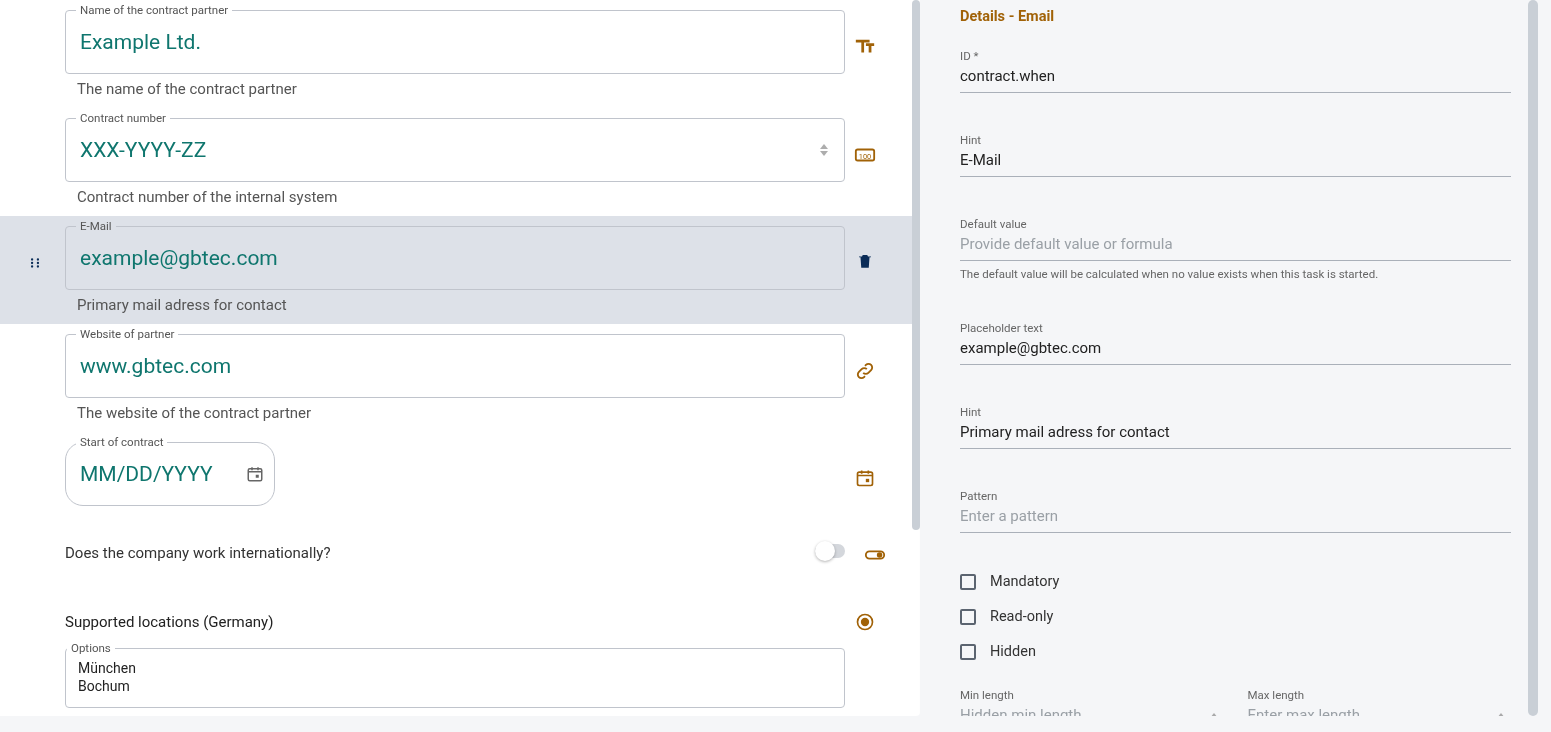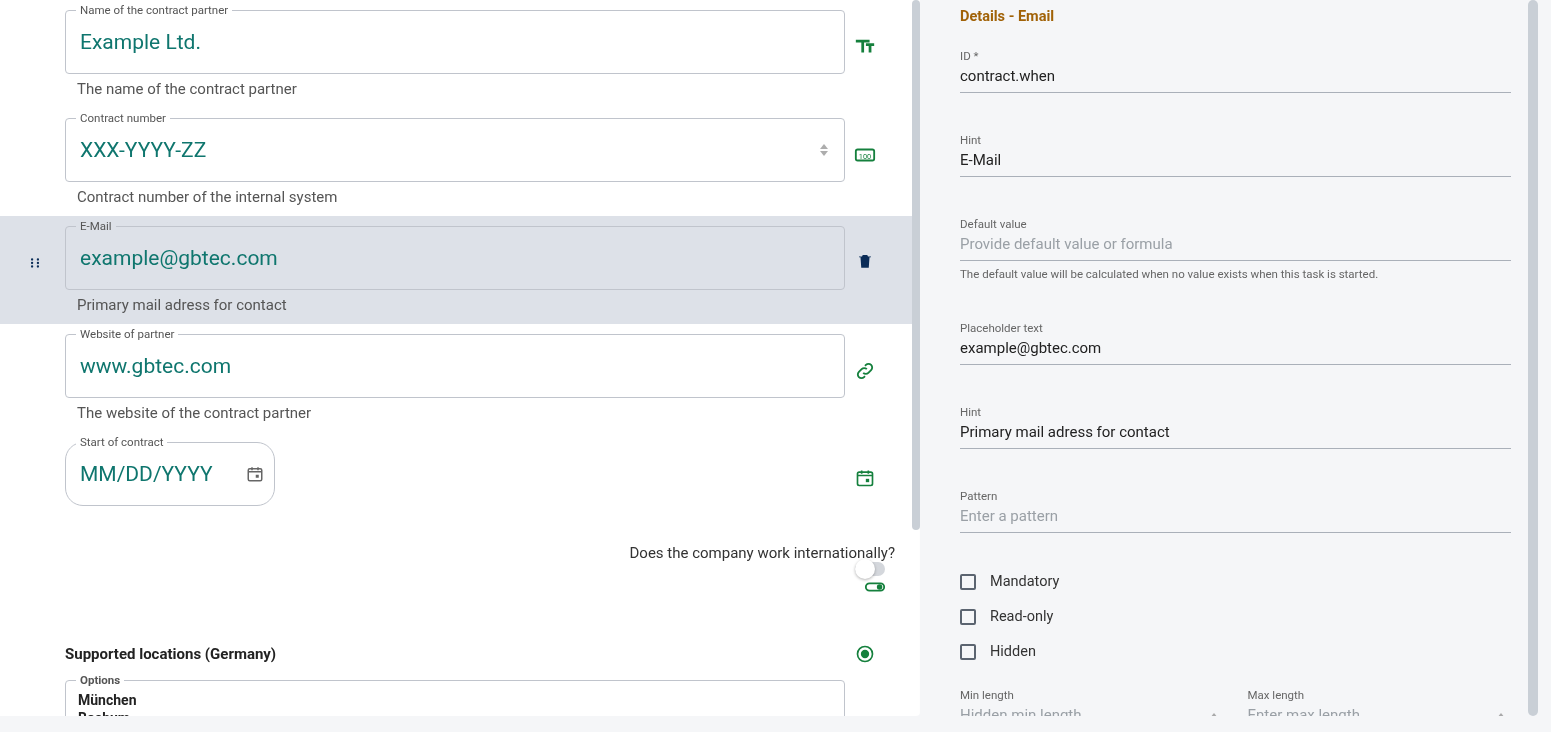--- a/index.html
+++ b/index.html
@@ -82,21 +82,21 @@
   .field-body {
     flex: 1;
     max-width: 780px;
   }
   .type-icon {
     width: 40px;
     display: flex;
     justify-content: center;
     align-items: center;
     padding-top: 26px;
-    color: #15803d;
+    color: #a16207;
   }
   .form-row.selected .type-icon { color: #0a2c57; }
 
   .outlined {
     position: relative;
     border: 1px solid #c0c4cc;
     border-radius: 4px;
     padding: 14px 14px;
     height: 64px;
     display: flex;
@@ -143,23 +143,22 @@
     content: "";
     width: 0; height: 0;
     border-left: 4px solid transparent;
     border-right: 4px solid transparent;
   }
   .spinner::before { border-bottom: 5px solid #777; }
   .spinner::after  { border-top: 5px solid #777; }
 
   .question-row {
     display: flex;
-    align-items: flex-end;
+    align-items: flex-start;
     padding: 28px 25px 28px 65px;
-    flex-direction: column;
   }
   .question-row .q-text {
     flex: 1;
     max-width: 750px;
     font-size: 15px;
     color: #333;
   }
   .toggle {
     width: 30px; height: 14px;
     background: #d4d7dc;
@@ -180,21 +179,21 @@
   .options-box {
     border: 1px solid #c0c4cc;
     border-radius: 4px;
     padding: 10px 12px 12px;
     position: relative;
     min-height: 60px;
   }
   .options-box .floating-label {
     position: absolute;
     top: -8px;
-    left: 10px;
+    left: 1px;
     background: #fff;
     padding: 0 4px;
     font-size: 11.5px;
     color: #555;
   }
   .options-box .opt { font-size: 14px; line-height: 1.3; }
 
   
   .detail-title {
     font-weight: 700;
@@ -353,21 +352,21 @@
     <div class="q-text">Does the company work internationally?</div>
     <div class="toggle"></div>
     <div class="type-icon" style="padding-top:0;">
       <svg width="22" height="22" viewBox="0 0 24 24" fill="currentColor">
           <rect x="2" y="8" width="20" height="8" rx="4" fill="none" stroke="currentColor" stroke-width="2"></rect>
           <circle cx="17" cy="12" r="3"></circle>
         </svg>
     </div>
   </div>
 
-  <div class="form-row" style="flex-direction:column;align-items:stretch;padding-top:18px;font-weight:bold;">
+  <div class="form-row" style="flex-direction:column;align-items:stretch;padding-top:18px;">
     <div style="display:flex;align-items:center;">
       <div class="q-text" style="flex:1;max-width:780px;font-size:15px;">Supported locations (Germany)</div>
       <div class="type-icon" style="padding-top:0;">
         <svg width="20" height="20" viewBox="0 0 24 24" fill="none" stroke="currentColor" stroke-width="2">
             <circle cx="12" cy="12" r="9"></circle>
             <circle cx="12" cy="12" r="4" fill="currentColor"></circle>
           </svg>
       </div>
     </div>
     <div class="options-box" style="margin-top:16px;max-width:780px;">

